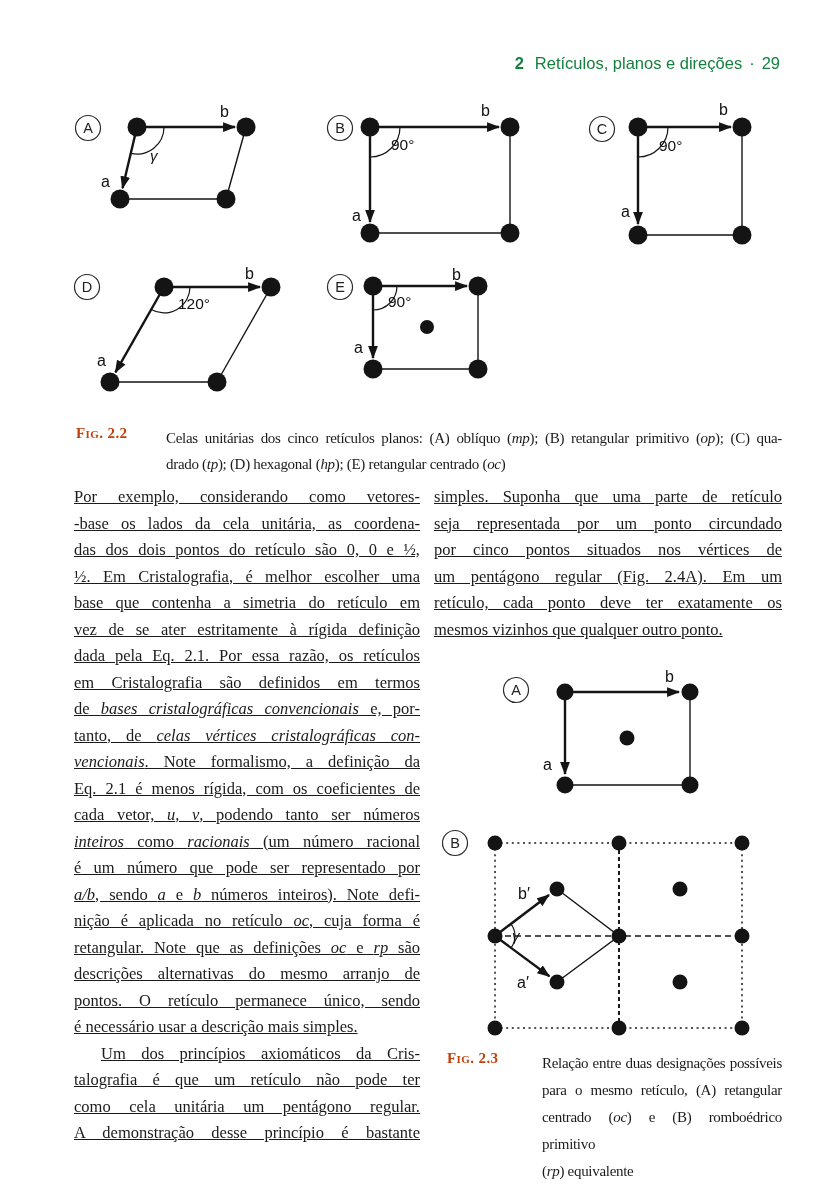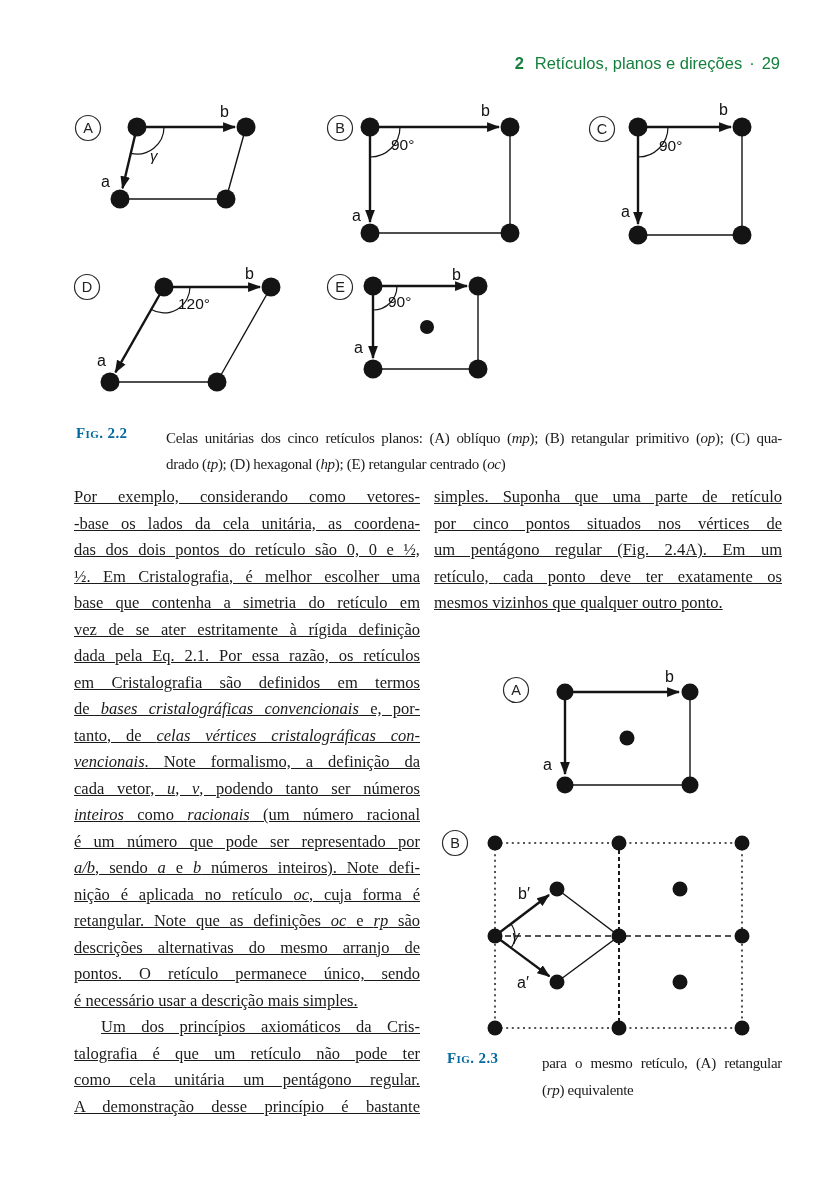--- a/index.html
+++ b/index.html
@@ -25,21 +25,21 @@
   .dashmid { stroke:#1a1a1a; stroke-width:1.4; fill:none; stroke-dasharray:6 4;  }
   .pt { fill:#141414; }
   .lbl { font-family:"Liberation Sans", sans-serif; font-size:16px; fill:#111; }
   .ang { font-family:"Liberation Sans", sans-serif; font-size:15.5px; fill:#111; }
   .greek { font-style:italic; font-size:15px; }
   .cc { fill:none; stroke:#2a2a2a; stroke-width:1.2; }
   .cl { font-family:"Liberation Sans", sans-serif; font-size:14.5px; fill:#222; text-anchor:middle; }
   
   .cap-label {
     position:absolute; font-size:15px; font-variant:small-caps;
-    letter-spacing:0.4px; color:#0369a1; font-weight:600;
+    letter-spacing:0.4px; color:#c2410c; font-weight:600;
   }
   .cap-text { position:absolute; font-size:15px; color:#1b1b1b; letter-spacing:-0.3px; }
   #cap22-text { left:166px; top:425px; width:616px; line-height:26px; }
   #cap22-label { left:76px; top:425px; }
   #cap23-text { left:542px; top:1050px; width:240px; line-height:27px; }
   #cap23-label { left:447px; top:1050px; }
   
   .col { position:absolute; top:484px; font-size:16.5px; line-height:26.5px; color:#1b1b1b;text-decoration:underline; }
   #col-left  { left:74px;  width:346px; }
   #col-right { left:434px; width:348px; }
@@ -220,41 +220,45 @@
       <div class="tline just"><span>-base os lados da cela unitária, as coordena-</span></div>
       <div class="tline just"><span>das dos dois pontos do retículo são 0, 0 e ½,</span></div>
       <div class="tline just"><span>½. Em Cristalografia, é melhor escolher uma</span></div>
       <div class="tline just"><span>base que contenha a simetria do retículo em</span></div>
       <div class="tline just"><span>vez de se ater estritamente à rígida definição</span></div>
       <div class="tline just"><span>dada pela Eq. 2.1. Por essa razão, os retículos</span></div>
       <div class="tline just"><span>em Cristalografia são definidos em termos</span></div>
       <div class="tline just"><span>de </span><i>bases cristalográficas convencionais</i><span> e, por-</span></div>
       <div class="tline just"><span>tanto, de </span><i>celas vértices cristalográficas con-</i></div>
       <div class="tline just"><i>vencionais</i><span>. Note formalismo, a definição da</span></div>
+      <div class="tline just"><span>Eq. 2.1 é menos rígida, com os coeficientes de</span></div>
       <div class="tline just"><span>cada vetor, </span><i>u</i><span>, </span><i>v</i><span>, podendo tanto ser números</span></div>
       <div class="tline just"><i>inteiros</i><span> como </span><i>racionais</i><span> (um número racional</span></div>
       <div class="tline just"><span>é um número que pode ser representado por</span></div>
       <div class="tline just"><i>a/b</i><span>, sendo </span><i>a</i><span> e </span><i>b</i><span> números inteiros). Note defi-</span></div>
       <div class="tline just"><span>nição é aplicada no retículo </span><i>oc</i><span>, cuja forma é</span></div>
       <div class="tline just"><span>retangular. Note que as definições </span><i>oc</i><span> e </span><i>rp</i><span> são</span></div>
       <div class="tline just"><span>descrições alternativas do mesmo arranjo de</span></div>
       <div class="tline just"><span>pontos. O retículo permanece único, sendo</span></div>
       <div class="tline"><span>é necessário usar a descrição mais simples.</span></div>
       <div class="tline just ind"><span>Um dos princípios axiomáticos da Cris-</span></div>
       <div class="tline just"><span>talografia é que um retículo não pode ter</span></div>
       <div class="tline just"><span>como cela unitária um pentágono regular.</span></div>
       <div class="tline just"><span>A demonstração desse princípio é bastante</span></div>
     </div>
   <div class="col" id="col-right">
       <div class="tline just"><span>simples. Suponha que uma parte de retículo</span></div>
+      <div class="tline just"><span>seja representada por um ponto circundado</span></div>
       <div class="tline just"><span>por cinco pontos situados nos vértices de</span></div>
       <div class="tline just"><span>um pentágono regular (Fig. 2.4A). Em um</span></div>
       <div class="tline just"><span>retículo, cada ponto deve ter exatamente os</span></div>
       <div class="tline"><span>mesmos vizinhos que qualquer outro ponto.</span></div>
     </div>
 
   <div class="cap-label" id="cap23-label">Fig. 2.3</div>
   <div class="cap-text" id="cap23-text">
+      <div class="tline just"><span>Relação entre duas designações possíveis</span></div>
       <div class="tline just"><span>para o mesmo retículo, (A) retangular</span></div>
+      <div class="tline just"><span>centrado (</span><i>oc</i><span>) e (B) romboédrico primitivo</span></div>
       <div class="tline"><span>(</span><i>rp</i><span>) equivalente</span></div>
     </div>
 
 </div>
 
 </body></html>

